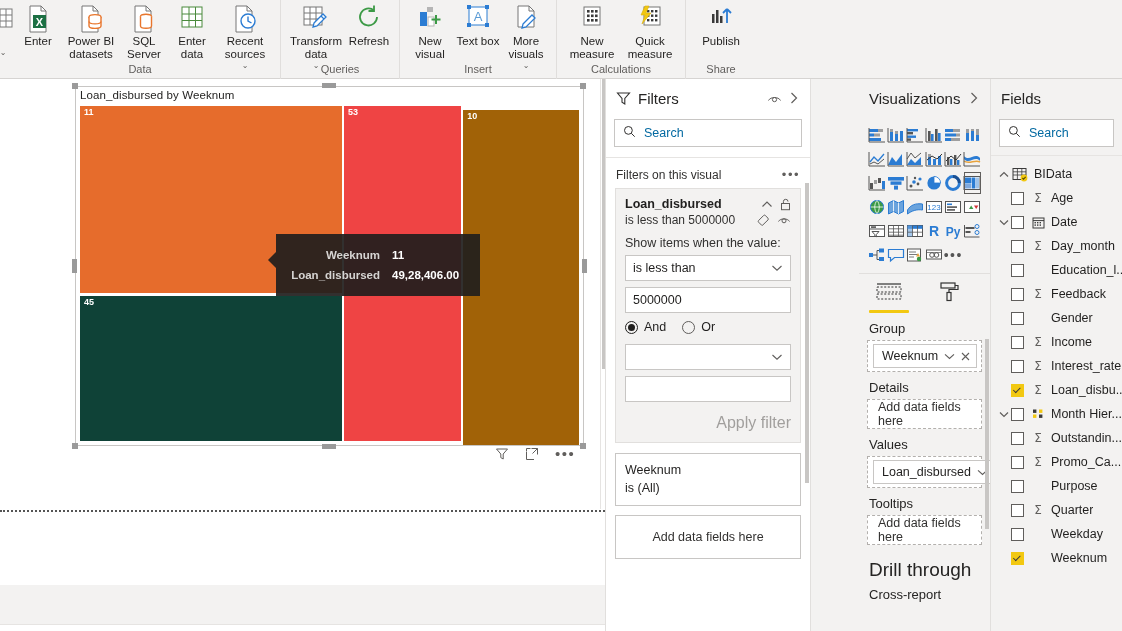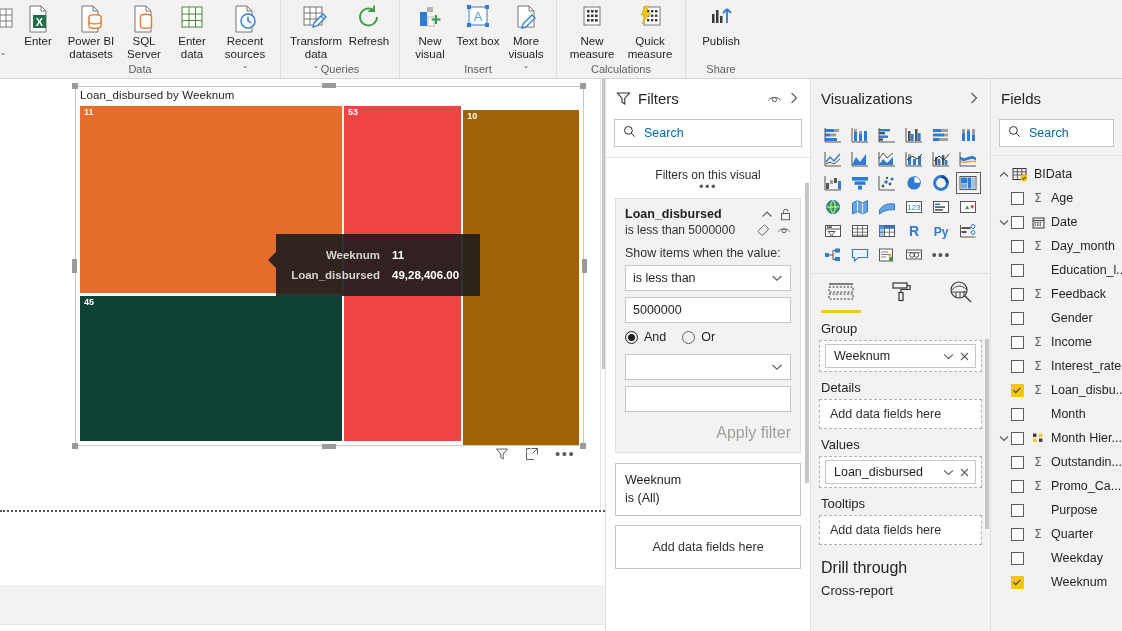--- a/index.html
+++ b/index.html
@@ -129,21 +129,21 @@
     display: block;
   }
 
   
   .pane-filters {
     position: absolute; left: 605px; top: 79px; width: 205px; height: 552px;
     background: #ffffff; border-left: 1px solid #e1dfdd;
   }
   .pane-vis {
     position: absolute; left: 810px; top: 79px; width: 180px; height: 552px;
-    background: #f3f2f1; border-left: 1px solid #e1dfdd;
+    background: #f3f2f1; border-left: 1px solid #e1dfdd; padding-left: 48px;
   }
   .pane-fields {
     position: absolute; left: 990px; top: 79px; width: 132px; height: 552px;
     background: #f3f2f1; border-left: 1px solid #e1dfdd;
   }
 
   .pane-head {
     display: flex; align-items: center; height: 38px; padding: 0 10px;
   }
   .pane-title { font-size: 15px; color: #252423; }
@@ -155,21 +155,21 @@
     border: 1px solid #c8c6c4; background: #fff;
     display: flex; align-items: center; padding: 0 8px; gap: 8px;
     cursor: text;
   }
   .search-ph { font-size: 12.5px; color: #0369a1; }
 
   .filters-divider { margin-top: 10px; border-top: 1px solid #e6e4e2; }
 
   .fsec-title {
     display: flex; align-items: center;
-    padding: 10px 10px 6px; font-size: 12px; color: #323130; flex-direction: column;
+    padding: 10px 10px 6px; font-size: 12px; color: #323130;
   }
   .fsec-title .sp { flex: 1; }
   .fsec-dots { color: #605e5c; letter-spacing: 1.5px; font-size: 13px; line-height: 10px; cursor: pointer; }
 
   .filter-card {
     margin: 0 9px; background: #f3f2f1; border: 1px solid #e1dfdd;
     padding: 8px 9px 10px;
   }
   .fc-row1 { display: flex; align-items: center; }
   .fc-name { font-size: 12.5px; font-weight: bold; color: #201f1e; flex: 1; }
@@ -234,21 +234,21 @@
   .well-inner-ph {
     font-size: 12.5px; color: #323130; padding-left: 8px;
   }
   .well-chip {
     margin: 3px; flex: 1; border: 1px solid #c8c6c4; background: #fff;
     height: 24px; display: flex; align-items: center; padding: 0 6px 0 8px;
     font-size: 12.5px; color: #201f1e; cursor: pointer;
   }
   .well-chip .sp { flex: 1; }
   .well-chip .ci { color: #605e5c; margin-left: 6px; display: flex; cursor: pointer; }
-  .drill-title { font-size: 16px; color: #252423; padding: 14px 10px 2px; }
+  .drill-title { font-size: 19px; color: #252423; padding: 14px 10px 2px; }
   .drill-sub { font-size: 13px; color: #252423; padding: 4px 10px 0; }
   .vpane-scroll {
     position: absolute; right: 1px; top: 260px; width: 4px; height: 190px; background: #c8c6c4;
   }
 
   
   .tbl-row {
     display: flex; align-items: center; height: 24px;
     padding-left: 6px; cursor: pointer;
   }
@@ -1145,25 +1145,20 @@
         </span>
       <span class="fname">Interest_rate</span>
     </div>
     <div class="tbl-row" style="padding-left:20px;">
       <span class="chk on"></span>
       <span class="ficon">
           <span class="sigma">Σ</span>
         </span>
       <span class="fname">Loan_disbu...</span>
     </div>
-    <div class="tbl-row" style="padding-left:20px;">
-      <span class="chk"></span>
-      <span class="ficon"></span>
-      <span class="fname">Month</span>
-    </div>
     <div class="tbl-row" style="padding-left:6px;">
       <span class="exp">
         <svg width="10" height="7" viewBox="0 0 10 7">
             <path d="M1 1.5L5 5.5l4-4" fill="none" stroke="#605e5c" stroke-width="1.2"></path>
           </svg>
       </span>
       <span class="chk"></span>
       <span class="ficon">
         <svg width="13" height="13" viewBox="0 0 13 13">
           <rect x="1" y="1.5" width="3.4" height="3.4" fill="#3a3a3a"></rect>

